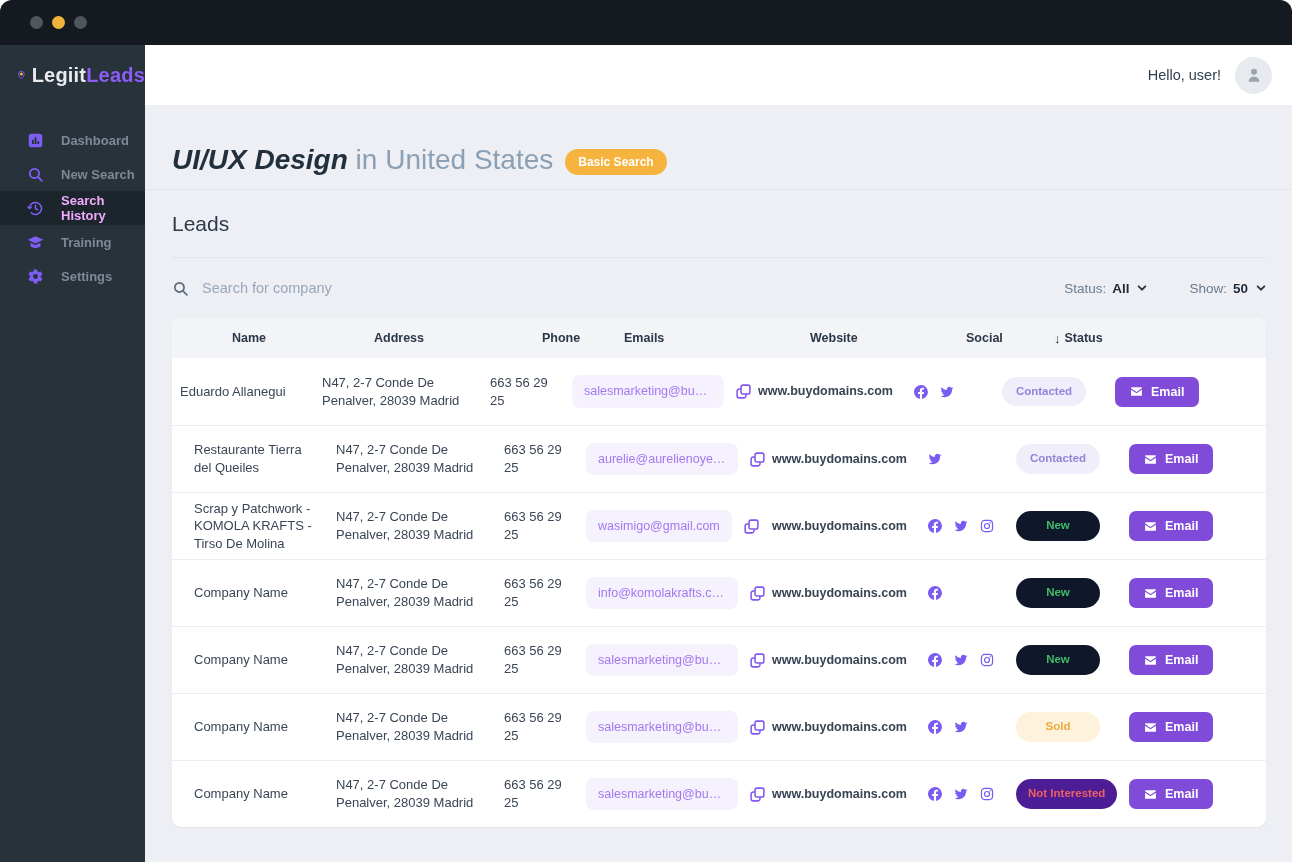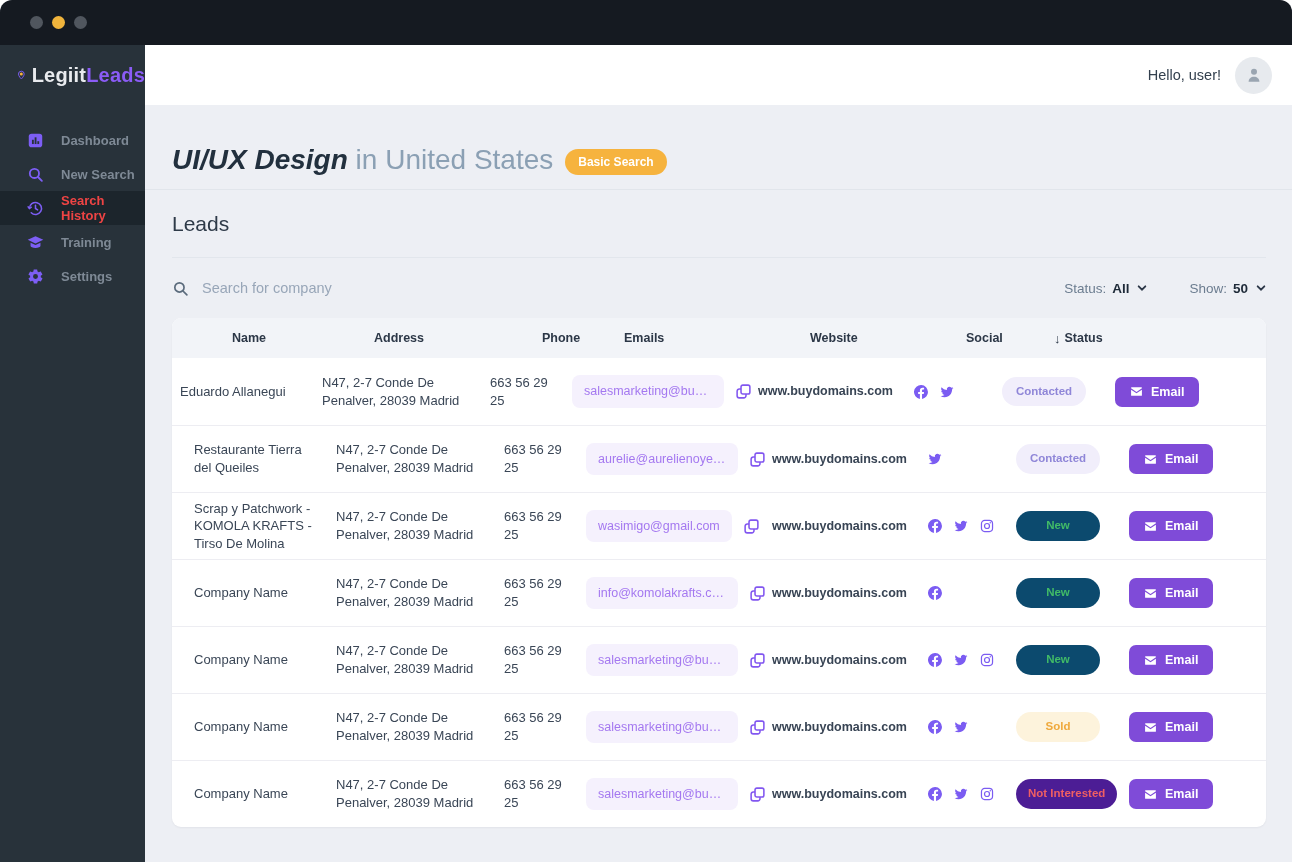--- a/index.html
+++ b/index.html
@@ -20,21 +20,21 @@
   .logo-pin { width:22px; height:22px; }
   .logo-text { font-size:20px; font-weight:bold; letter-spacing:.2px; }
   .logo-primary { color:#e9ebee; }
   .logo-secondary { color:#8b5cf6; }
   .nav { margin-top:18px; display:flex; flex-direction:column; }
   .nav-item { height:34px; display:flex; align-items:center; padding-left:27px; gap:17px; cursor:pointer; }
   .nav-item .nav-icon { width:17px; height:17px; color:#7d5ef5; display:inline-flex; }
   .nav-item .nav-icon svg { width:17px; height:17px; }
   .nav-label { font-size:13px; font-weight:bold; color:#7e8995; }
   .nav-item.active { background:#1c252c; }
-  .nav-item.active .nav-label { color:#ef4444; }
+  .nav-item.active .nav-label { color:#f0abfc; }
 
   
   .main { flex:1; display:flex; flex-direction:column; min-width:0; }
   .topbar { height:60px; background:#fff; display:flex; align-items:center; justify-content:flex-end; padding-right:20px; gap:14px; }
   .greeting { font-size:14.5px; color:#33404e; }
   .avatar { width:37px; height:37px; border-radius:50%; background:#e7eaee; display:flex; align-items:center; justify-content:center; cursor:pointer; }
   .avatar svg { width:20px; height:20px; color:#9aa5b1; }
 
   .content { flex:1; background:#edeff4; }
 
@@ -77,21 +77,21 @@
   .td-website { font-weight:bold; color:#384454; font-size:12.5px; }
   .td-emails { display:flex; align-items:center; gap:11px; padding-right:6px; }
   .email-chip { background:#f5f1fd; color:#a478f0; font-size:12.5px; padding:8px 12px; border-radius:8px; white-space:nowrap; overflow:hidden; text-overflow:ellipsis; max-width:152px; cursor:pointer; }
   .copy-btn { width:17px; height:17px; color:#8257f0; cursor:pointer; flex-shrink:0; display:inline-flex; }
   .copy-btn svg { width:17px; height:17px; }
   .socials { display:flex; align-items:center; gap:12px; }
   .social-icon { width:14px; height:14px; color:#7b5cf2; display:inline-flex; cursor:pointer; }
   .social-icon svg { width:14px; height:14px; }
   .status-badge { display:inline-block; min-width:84px; text-align:center; padding:7px 12px; border-radius:999px; font-size:11.5px; font-weight:bold; white-space:nowrap; }
   .status-contacted { background:#f1eefb; color:#8f86d8; }
-  .status-new { background:#0c4a6e; color:#41bb67; }
+  .status-new { background:#0f172a; color:#41bb67; }
   .status-sold { background:#fdf3dc; color:#efa93c; }
   .status-not-interested { background:#4c1d95; color:#ef5f63; }
   .btn-email { display:inline-flex; align-items:center; gap:8px; background:#7f4bd8; color:#fff; font-size:12.5px; font-weight:bold; padding:8px 15px; border-radius:7px; border:none; cursor:pointer; font-family:inherit; }
   .btn-email svg { width:13px; height:13px; }
 </style>
 </head>
 <body>
 
 <div class="window">
 

